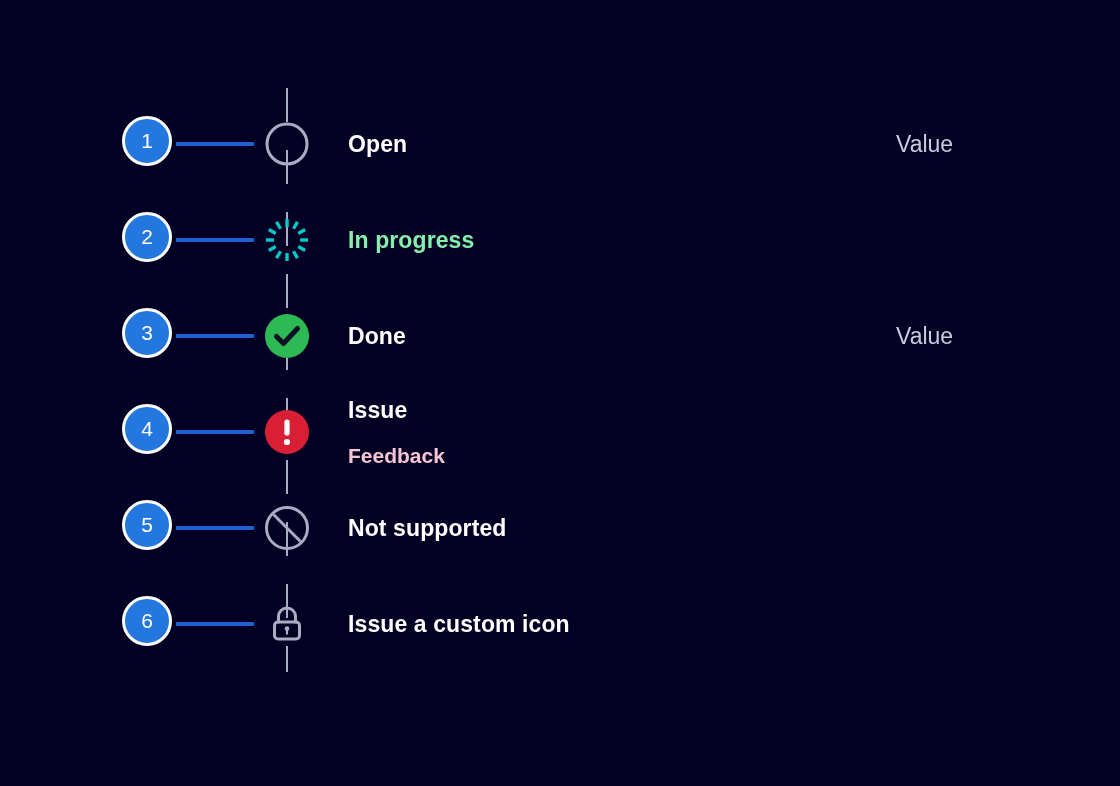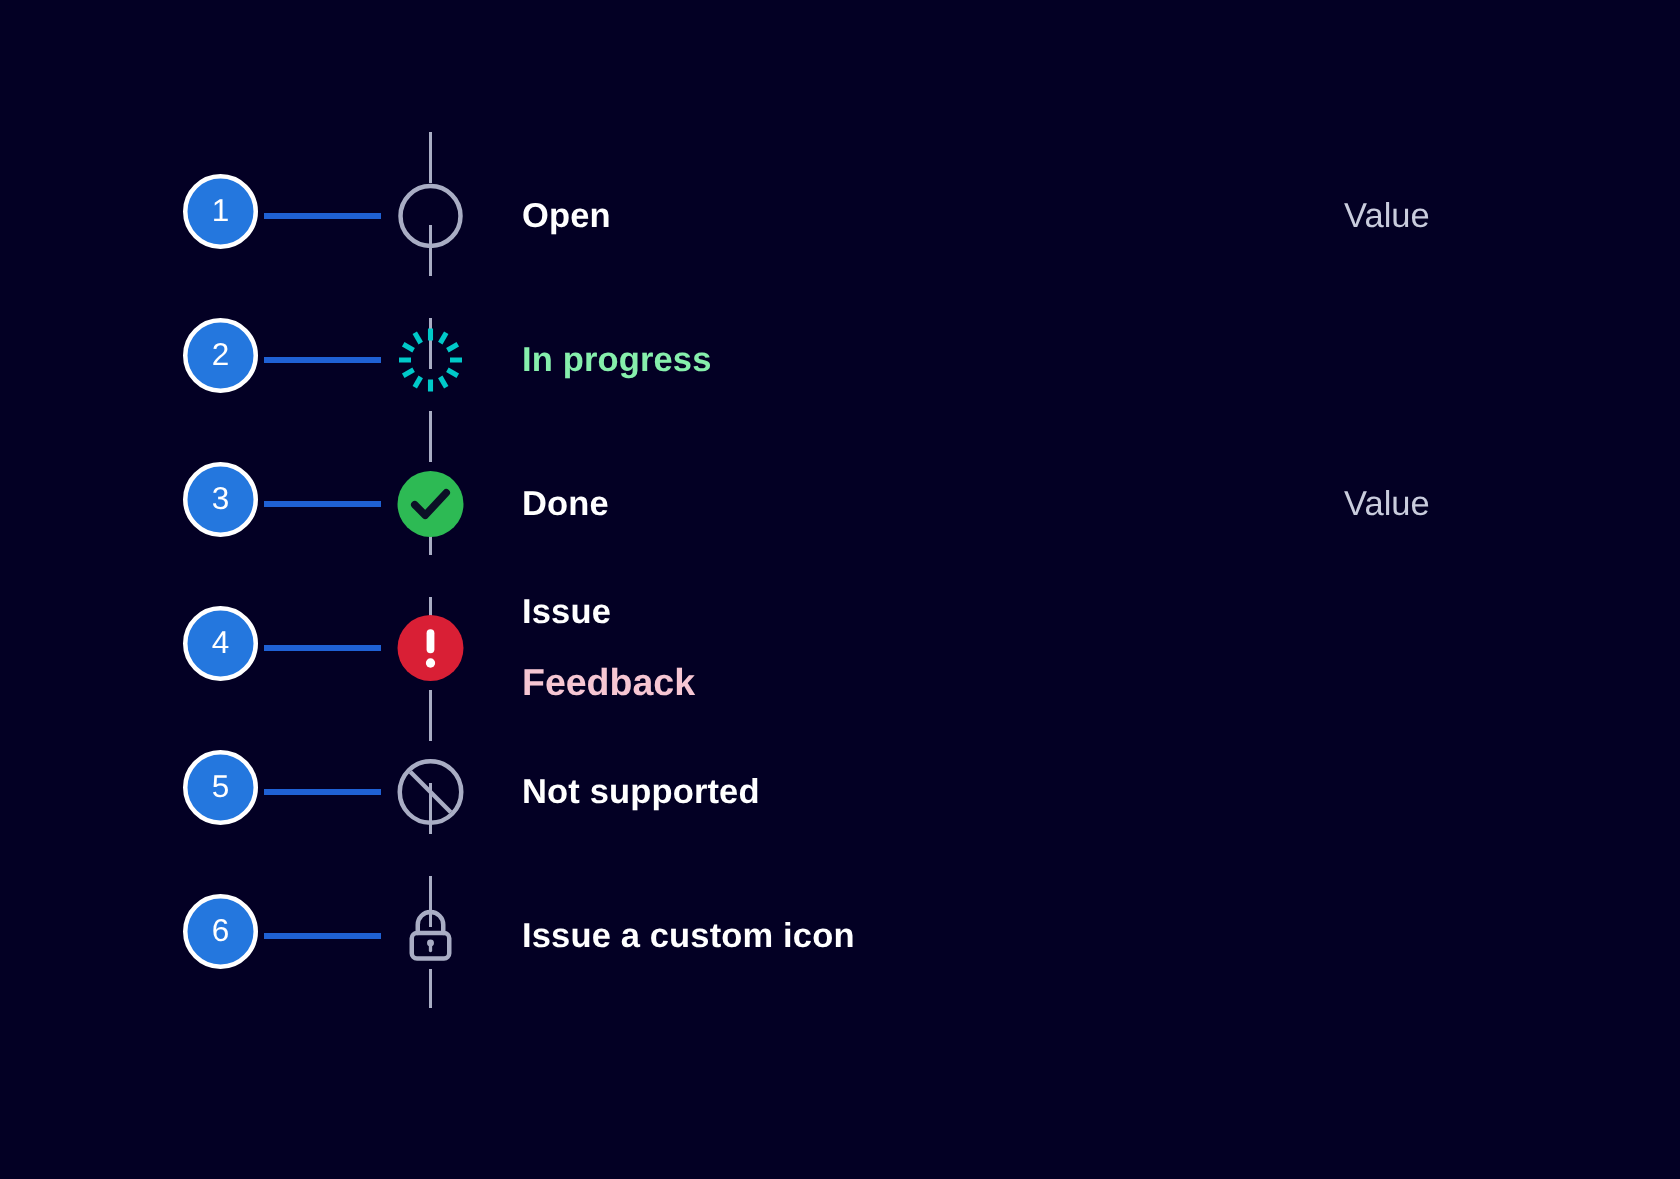--- a/index.html
+++ b/index.html
@@ -97,21 +97,21 @@
   }
   .label-main {
     font-size: 23px;
     font-weight: bold;
     color: #ffffff;
     white-space: nowrap;
     letter-spacing: .1px;
   }
   .label-main.accent-progress { color: #86efac; }
   .label-sub {
-    font-size: 25px;
+    font-size: 21px;
     font-weight: bold;
     color: #f6c6d3;
     white-space: nowrap;
     margin-top: 20px;
   }
 
   
   .value {
     position: absolute;
     left: 864px;

